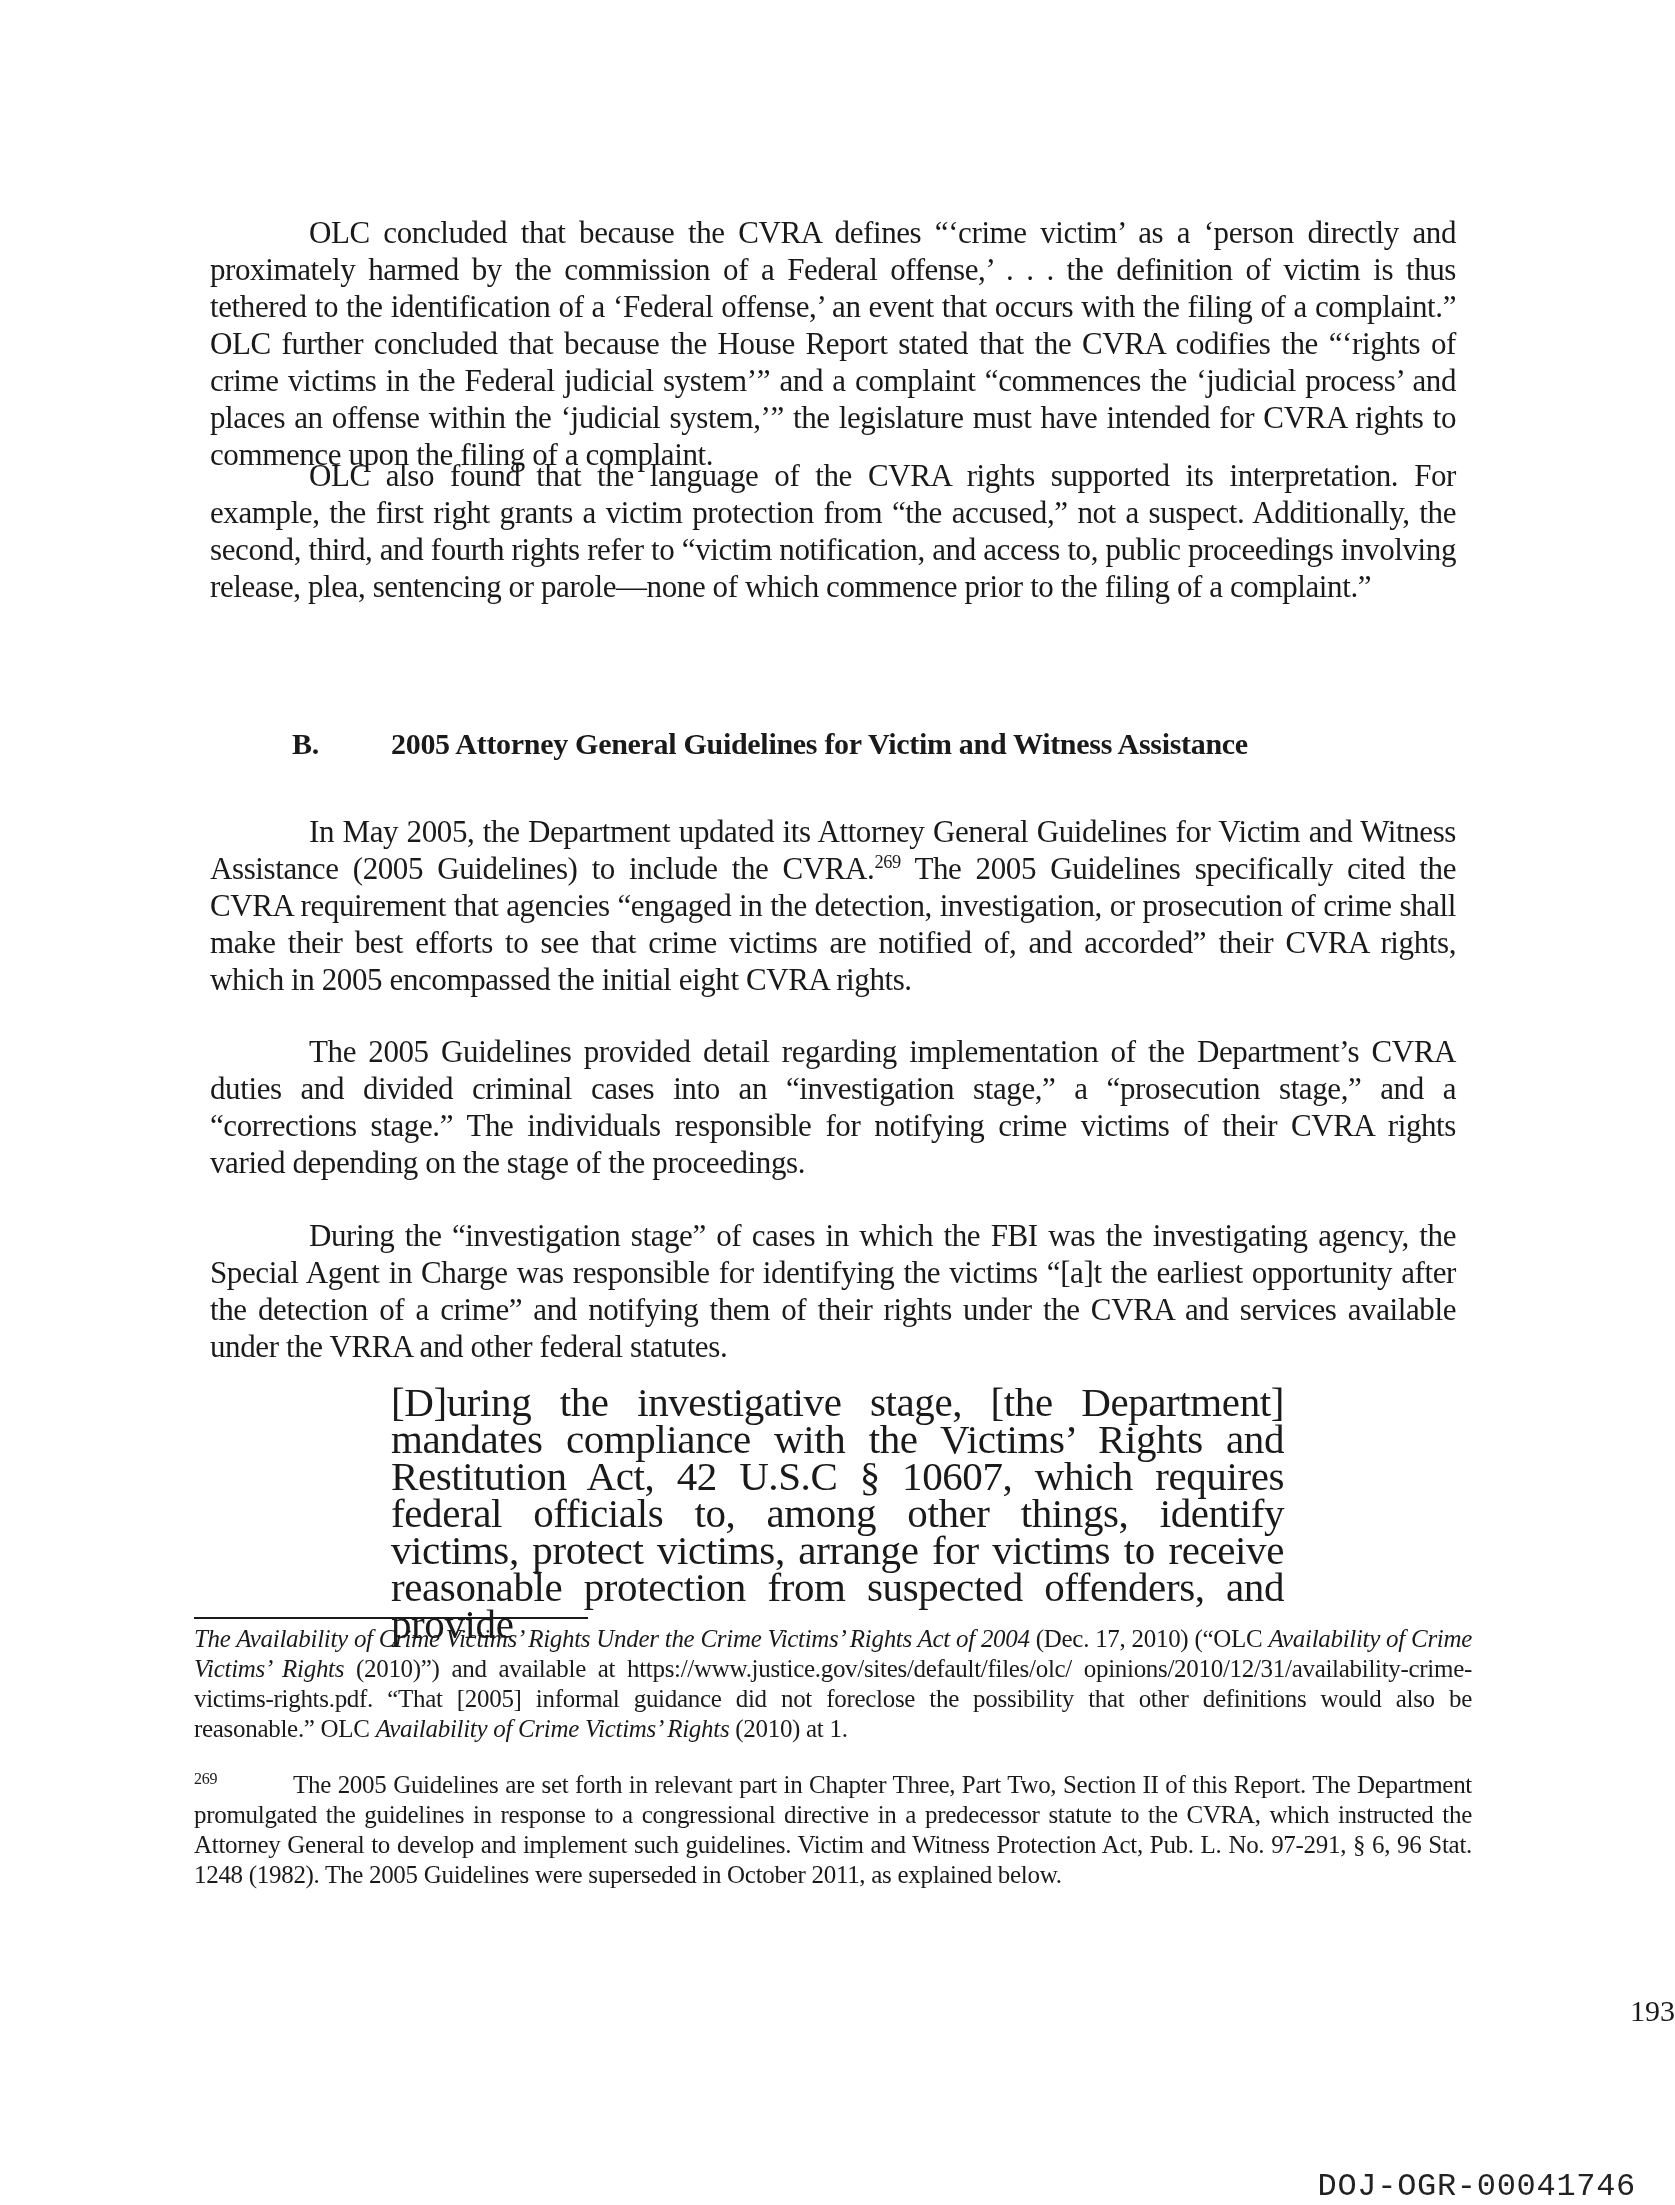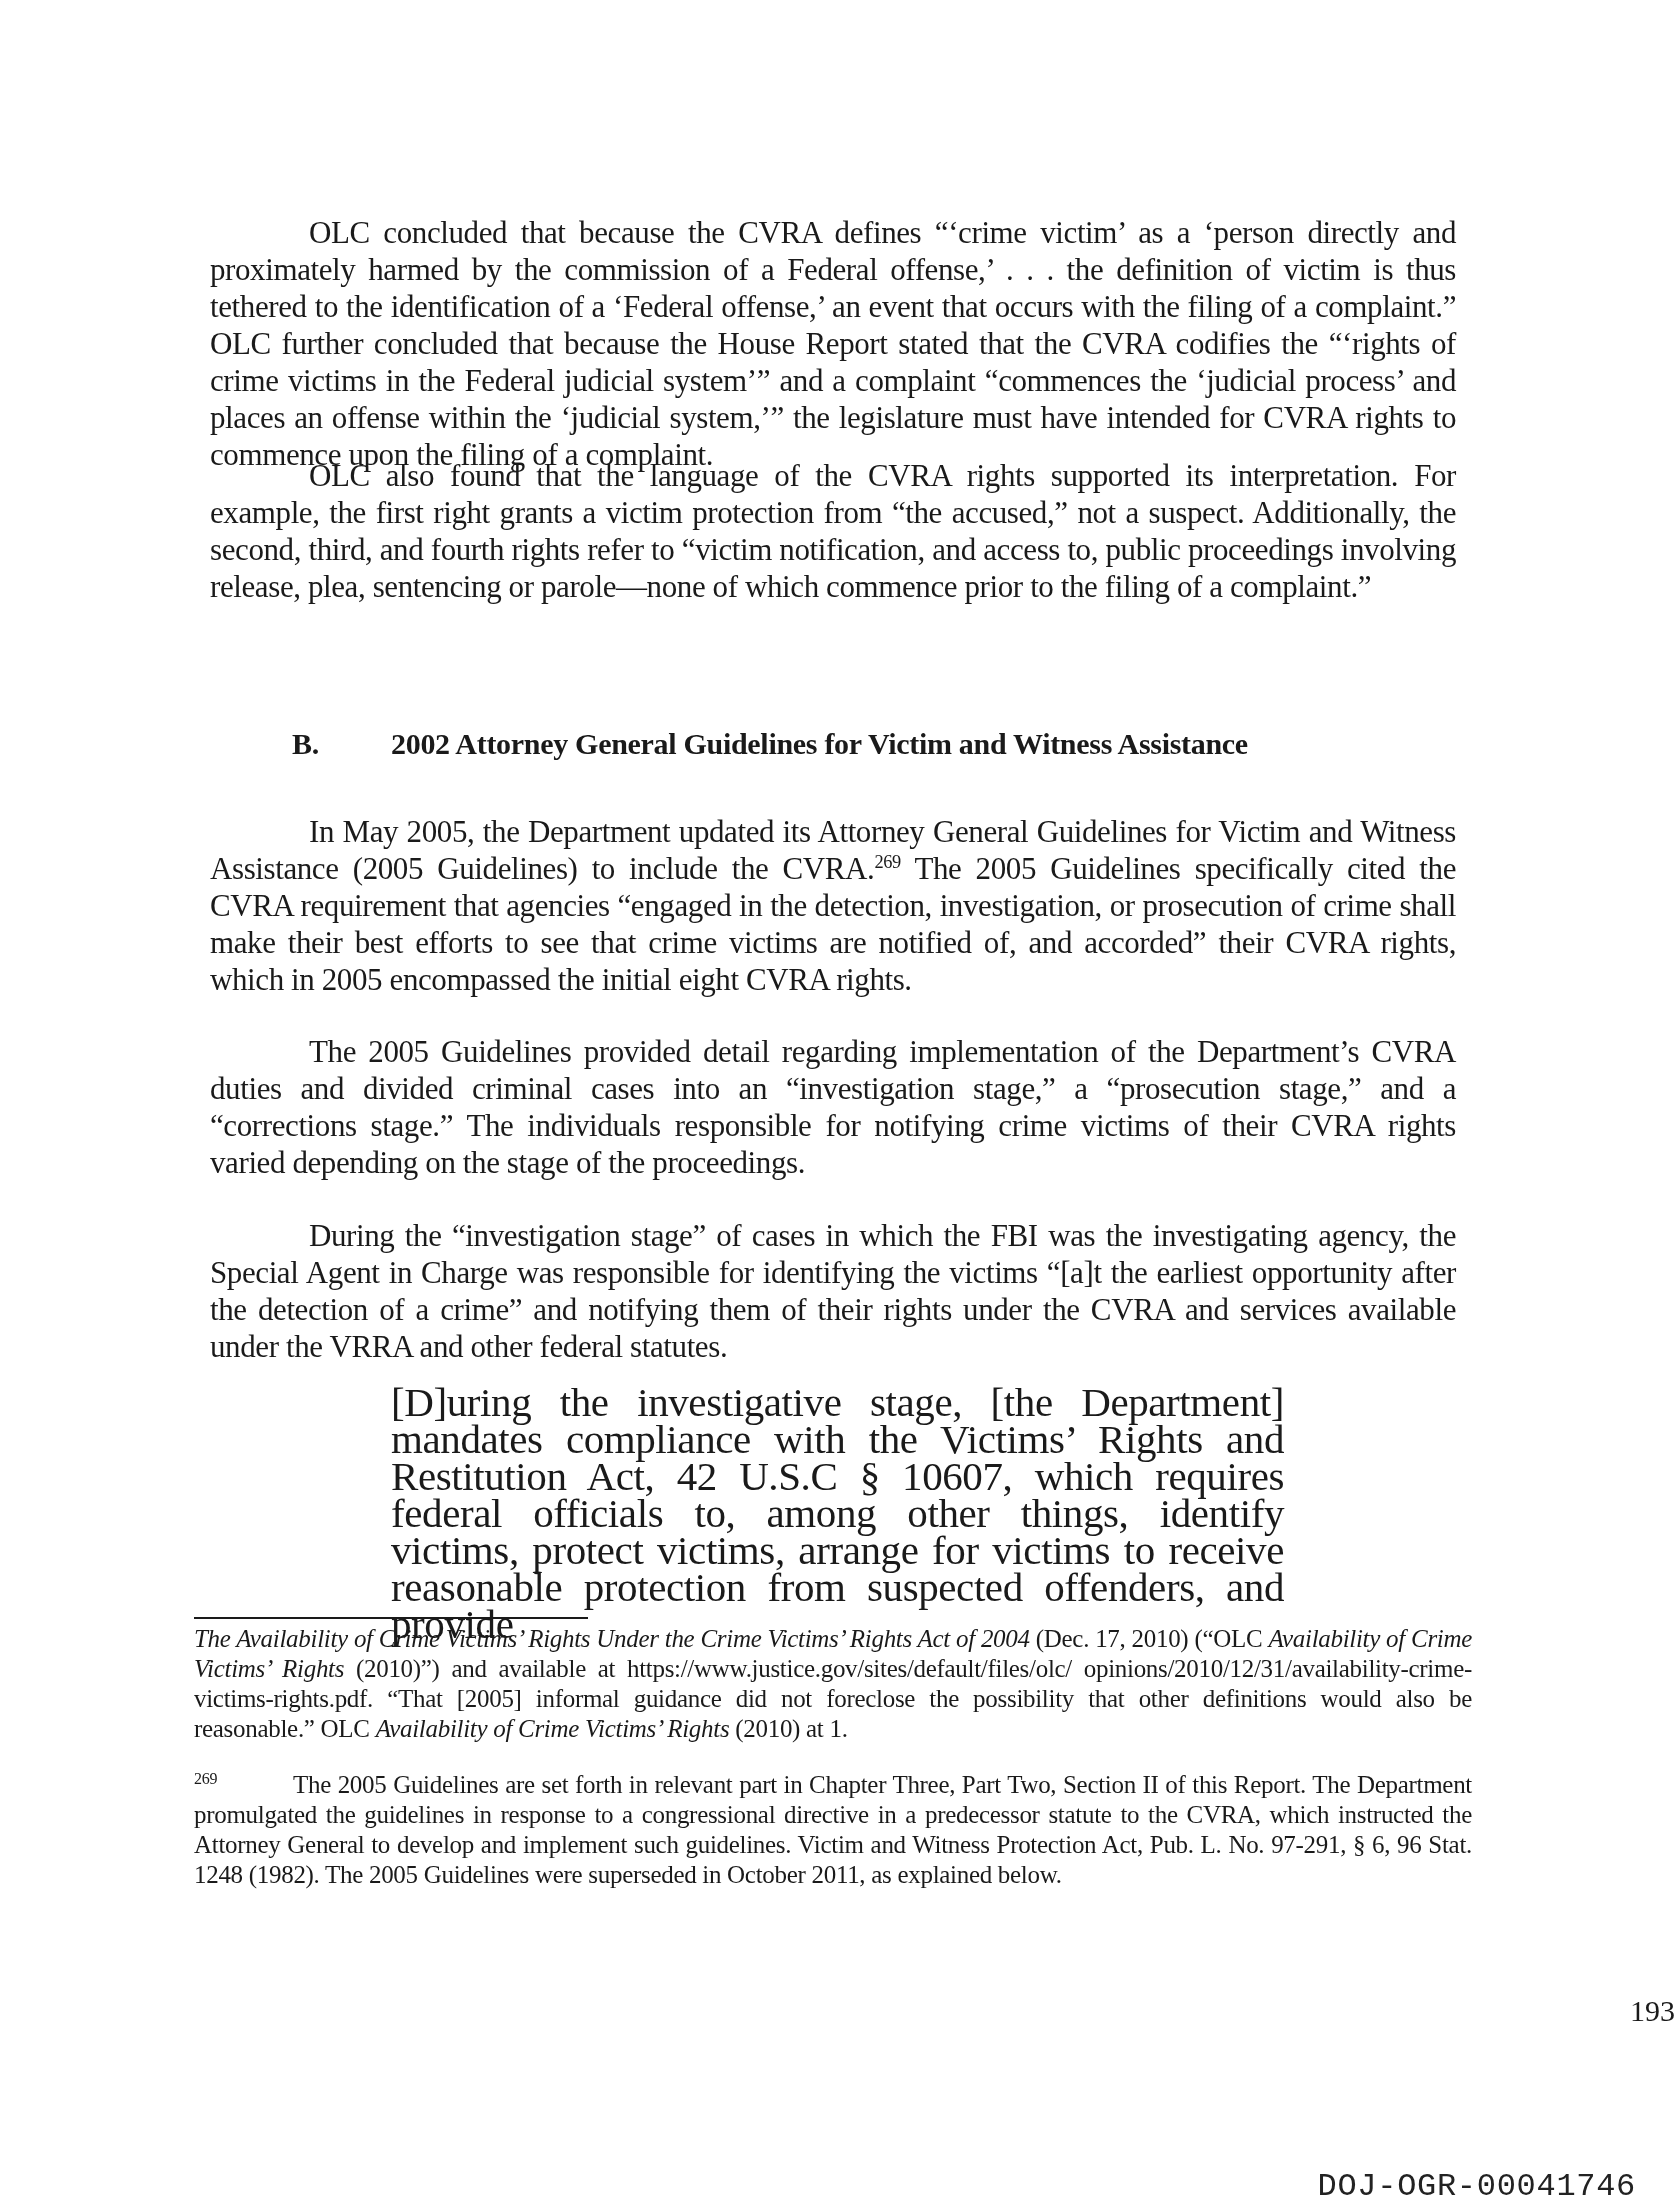--- a/index.html
+++ b/index.html
@@ -27,21 +27,21 @@
 
 <div class="blk" style="top:198px;">
   <p>OLC concluded that because the CVRA defines “‘crime victim’ as a ‘person directly and proximately harmed by the commission of a Federal offense,’ . . . the definition of victim is thus tethered to the identification of a ‘Federal offense,’ an event that occurs with the filing of a complaint.”  OLC further concluded that because the House Report stated that the CVRA codifies the “‘rights of crime victims in the Federal judicial system’” and a complaint “commences the ‘judicial process’ and places an offense within the ‘judicial system,’” the legislature must have intended for CVRA rights to commence upon the filing of a complaint.</p>
 </div>
 
 <div class="blk" style="top:441px;">
   <p>OLC also found that the language of the CVRA rights supported its interpretation.  For example, the first right grants a victim protection from “the accused,” not a suspect.  Additionally, the second, third, and fourth rights refer to “victim notification, and access to, public proceedings involving release, plea, sentencing or parole—none of which commence prior to the filing of a complaint.”</p>
 </div>
 
 <div class="heading">
-  <span class="letter">B.</span><span>2002 Attorney General Guidelines for Victim and Witness Assistance</span>
+  <span class="letter">B.</span><span>2005 Attorney General Guidelines for Victim and Witness Assistance</span>
 </div>
 
 <div class="blk" style="top:797px;">
   <p><span>In May 2005, the Department updated its Attorney General Guidelines for Victim and Witness Assistance (2005 Guidelines) to include the CVRA.</span><sup>269</sup><span>  The 2005 Guidelines specifically cited the CVRA requirement that agencies “engaged in the detection, investigation, or prosecution of crime shall make their best efforts to see that crime victims are notified of, and accorded” their CVRA rights, which in 2005 encompassed the initial eight CVRA rights.</span></p>
 </div>
 
 <div class="blk" style="top:1017px;">
   <p>The 2005 Guidelines provided detail regarding implementation of the Department’s CVRA duties and divided criminal cases into an “investigation stage,” a “prosecution stage,” and a “corrections stage.”  The individuals responsible for notifying crime victims of their CVRA rights varied depending on the stage of the proceedings.</p>
 </div>
 

